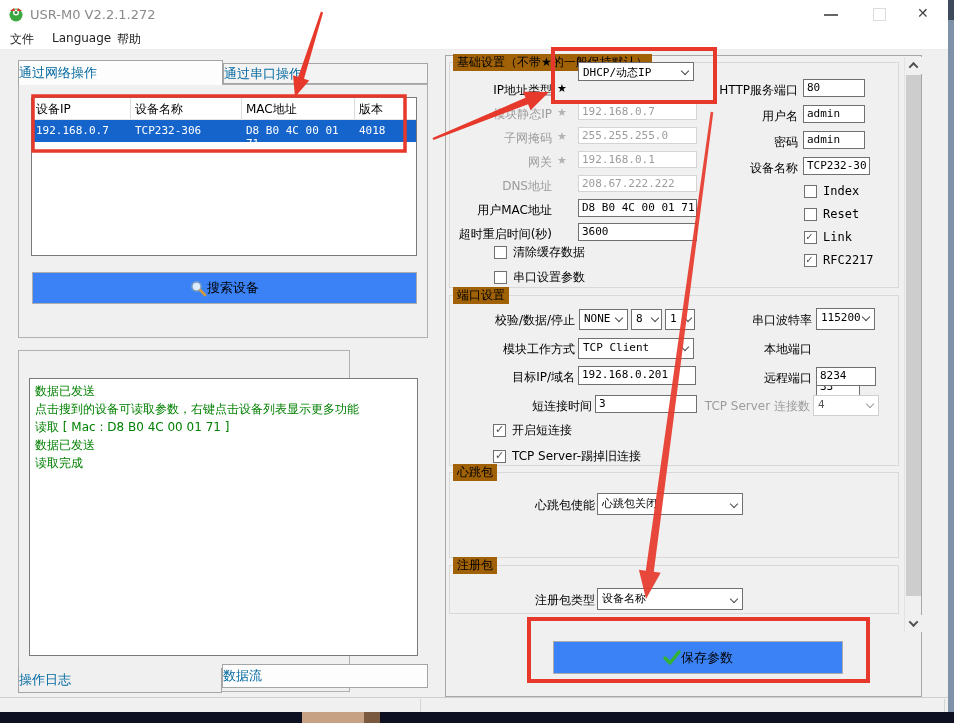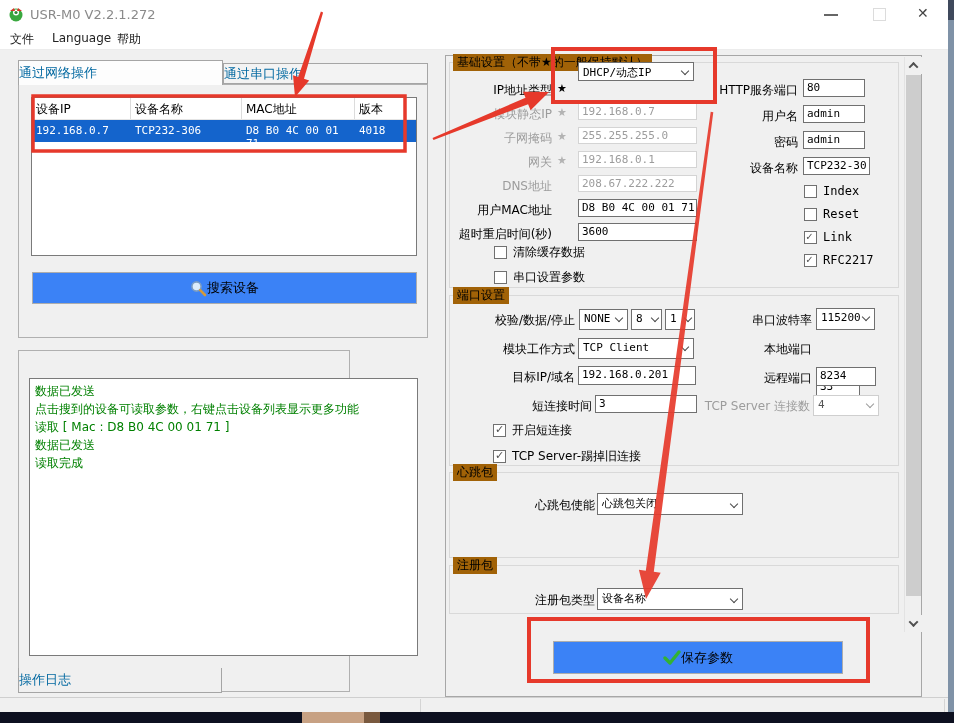--- a/index.html
+++ b/index.html
@@ -126,20 +126,21 @@
     <div class="whitebox" style="left:10px;top:27px;width:389px;height:278px;padding:3px 5px;">
       <div class="log-line">数据已发送</div>
       <div class="log-line">点击搜到的设备可读取参数，右键点击设备列表显示更多功能</div>
       <div class="log-line">读取 [ Mac : D8 B0 4C 00 01 71 ]</div>
       <div class="log-line">数据已发送</div>
       <div class="log-line">读取完成</div>
     </div>
   </div>
 
   <div class="tab active-bottom" style="left:18px;top:668px;width:204px;height:25px;line-height:23px;">操作日志</div>
+  <div class="tab inactive-bottom" style="left:222px;top:664px;width:206px;height:24px;line-height:22px;">数据流</div>
 
   <div class="abs" style="left:445px;top:55px;width:477px;height:642px;border:1px solid #a7a7a7;background:#f0f0f0;"></div>
 
   <div class="gb" style="left:449px;top:62px;width:450px;height:226px;">
     <span class="gb-title">基础设置（不带★的一般保持默认）</span>
   </div>
   <span class="lab" style="left:352px;top:82px;width:200px;">IP地址类型</span>
   <span class="star" style="left:557px;top:82px;">★</span>
   <div class="cmb" style="left:578px;top:62px;width:116px;height:19px;"><span>DHCP/动态IP</span><span class="cv"></span></div>
 

